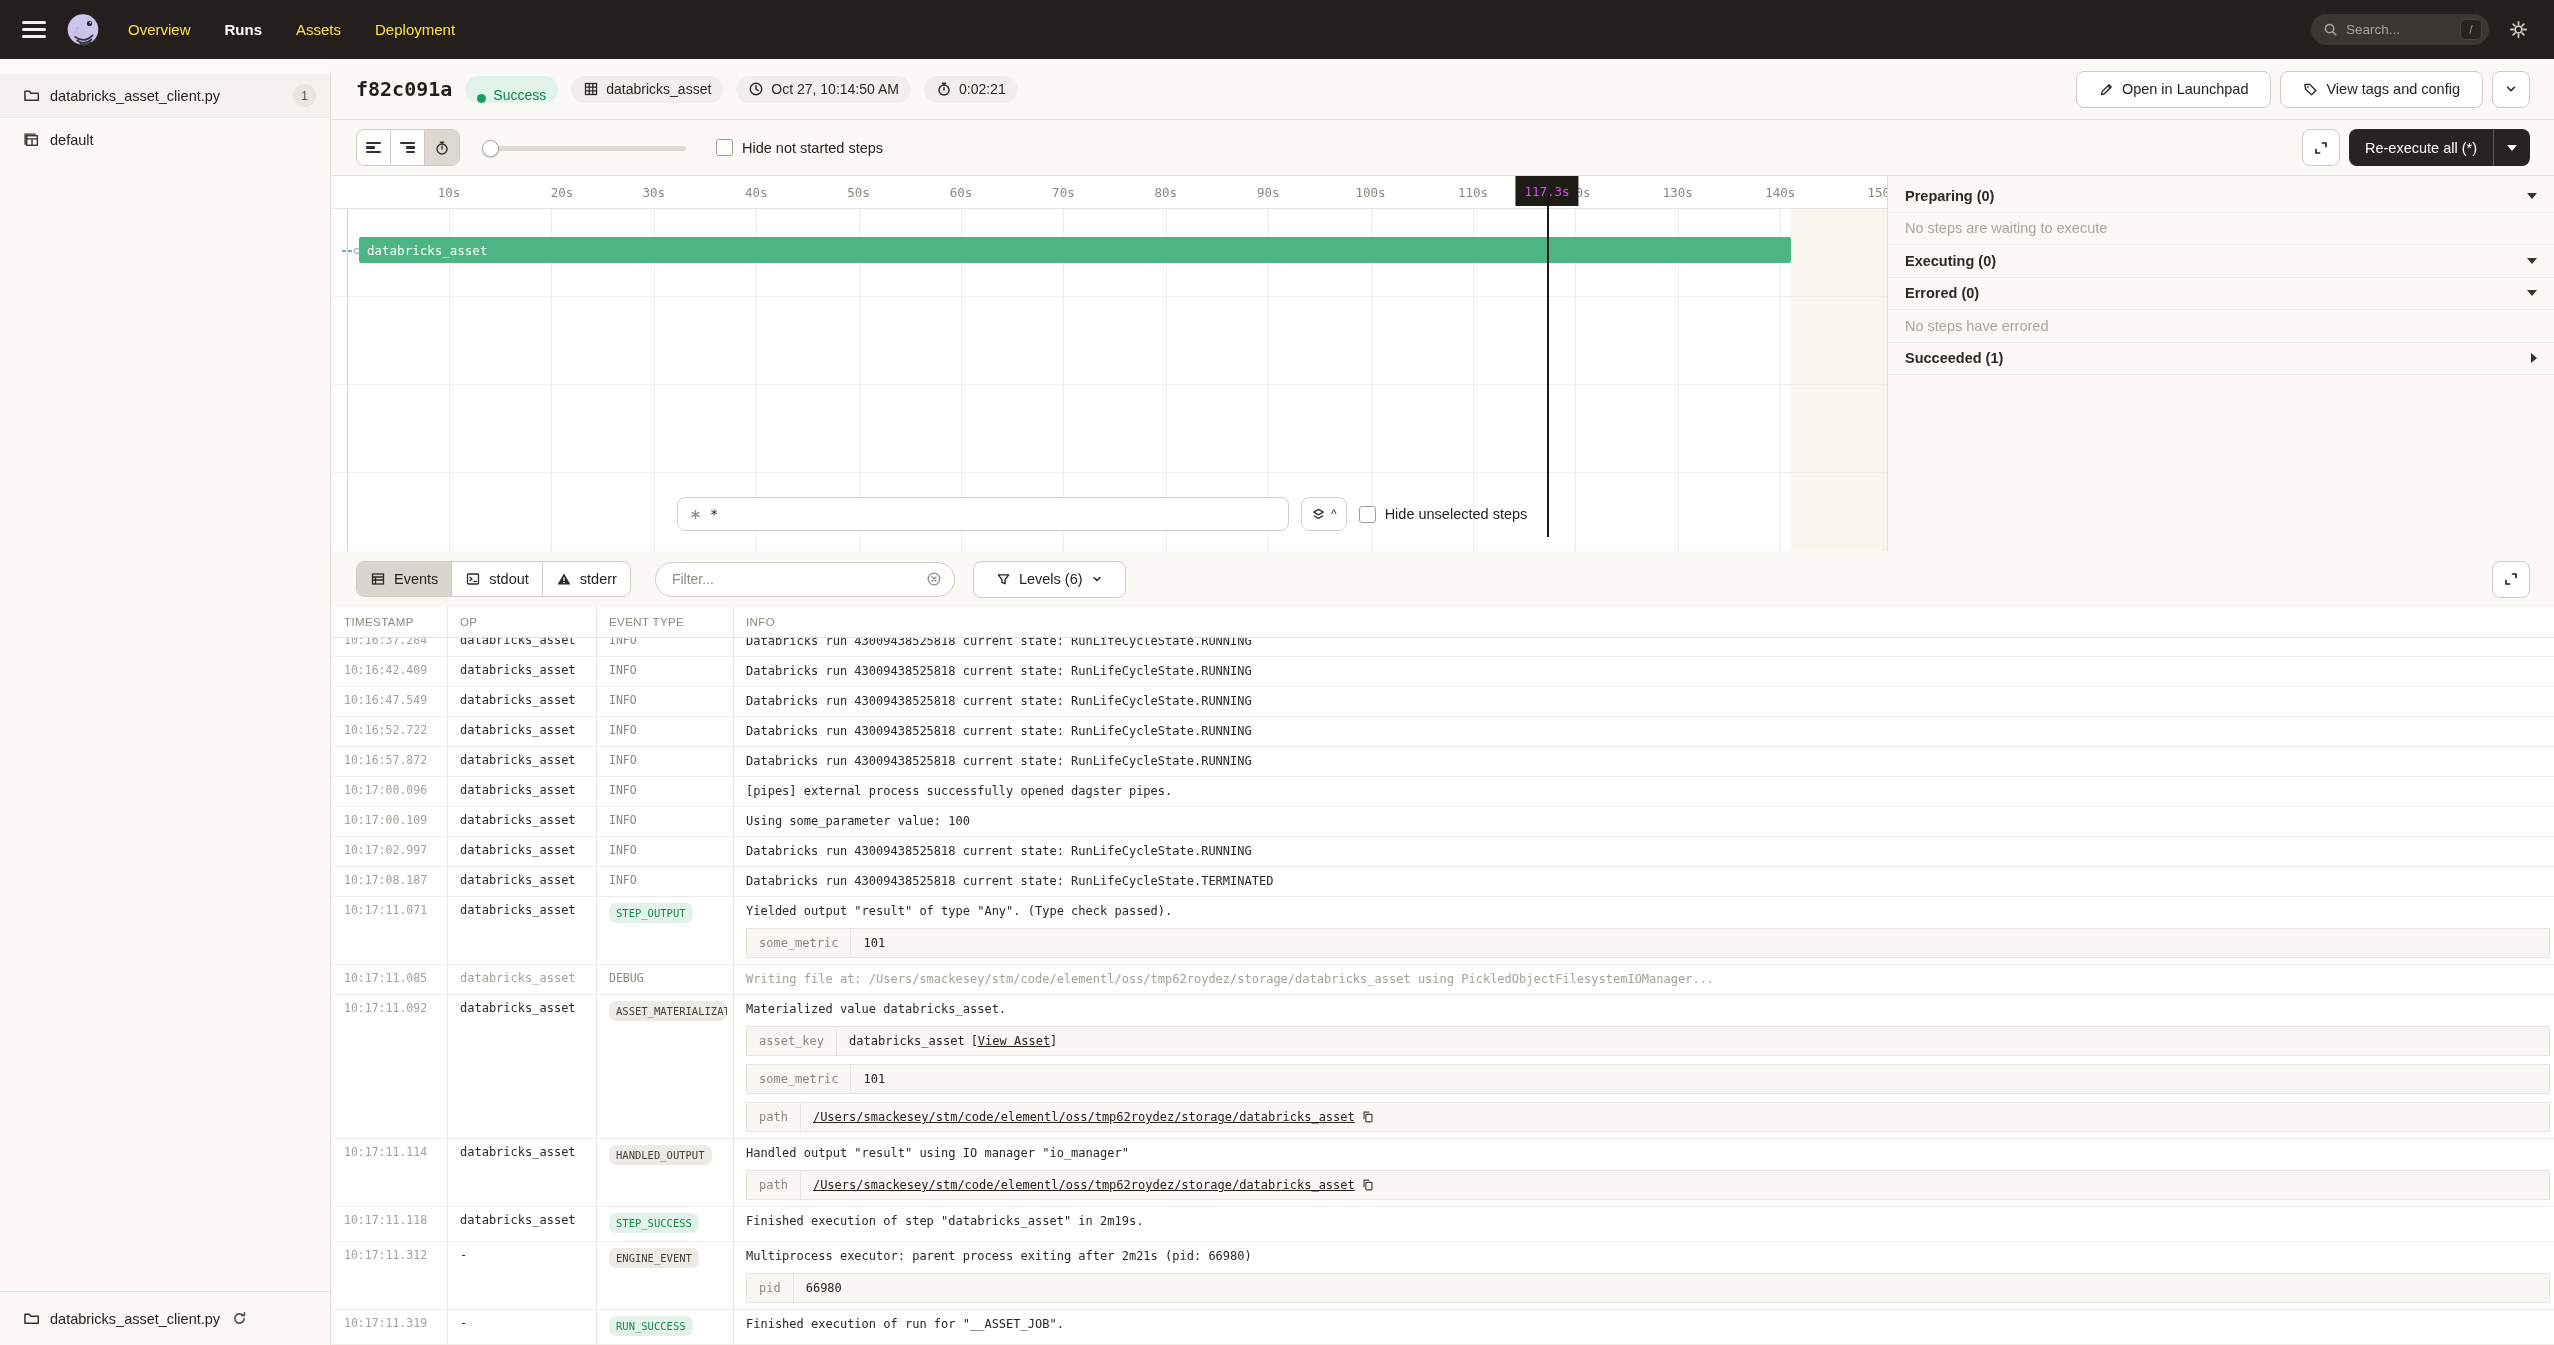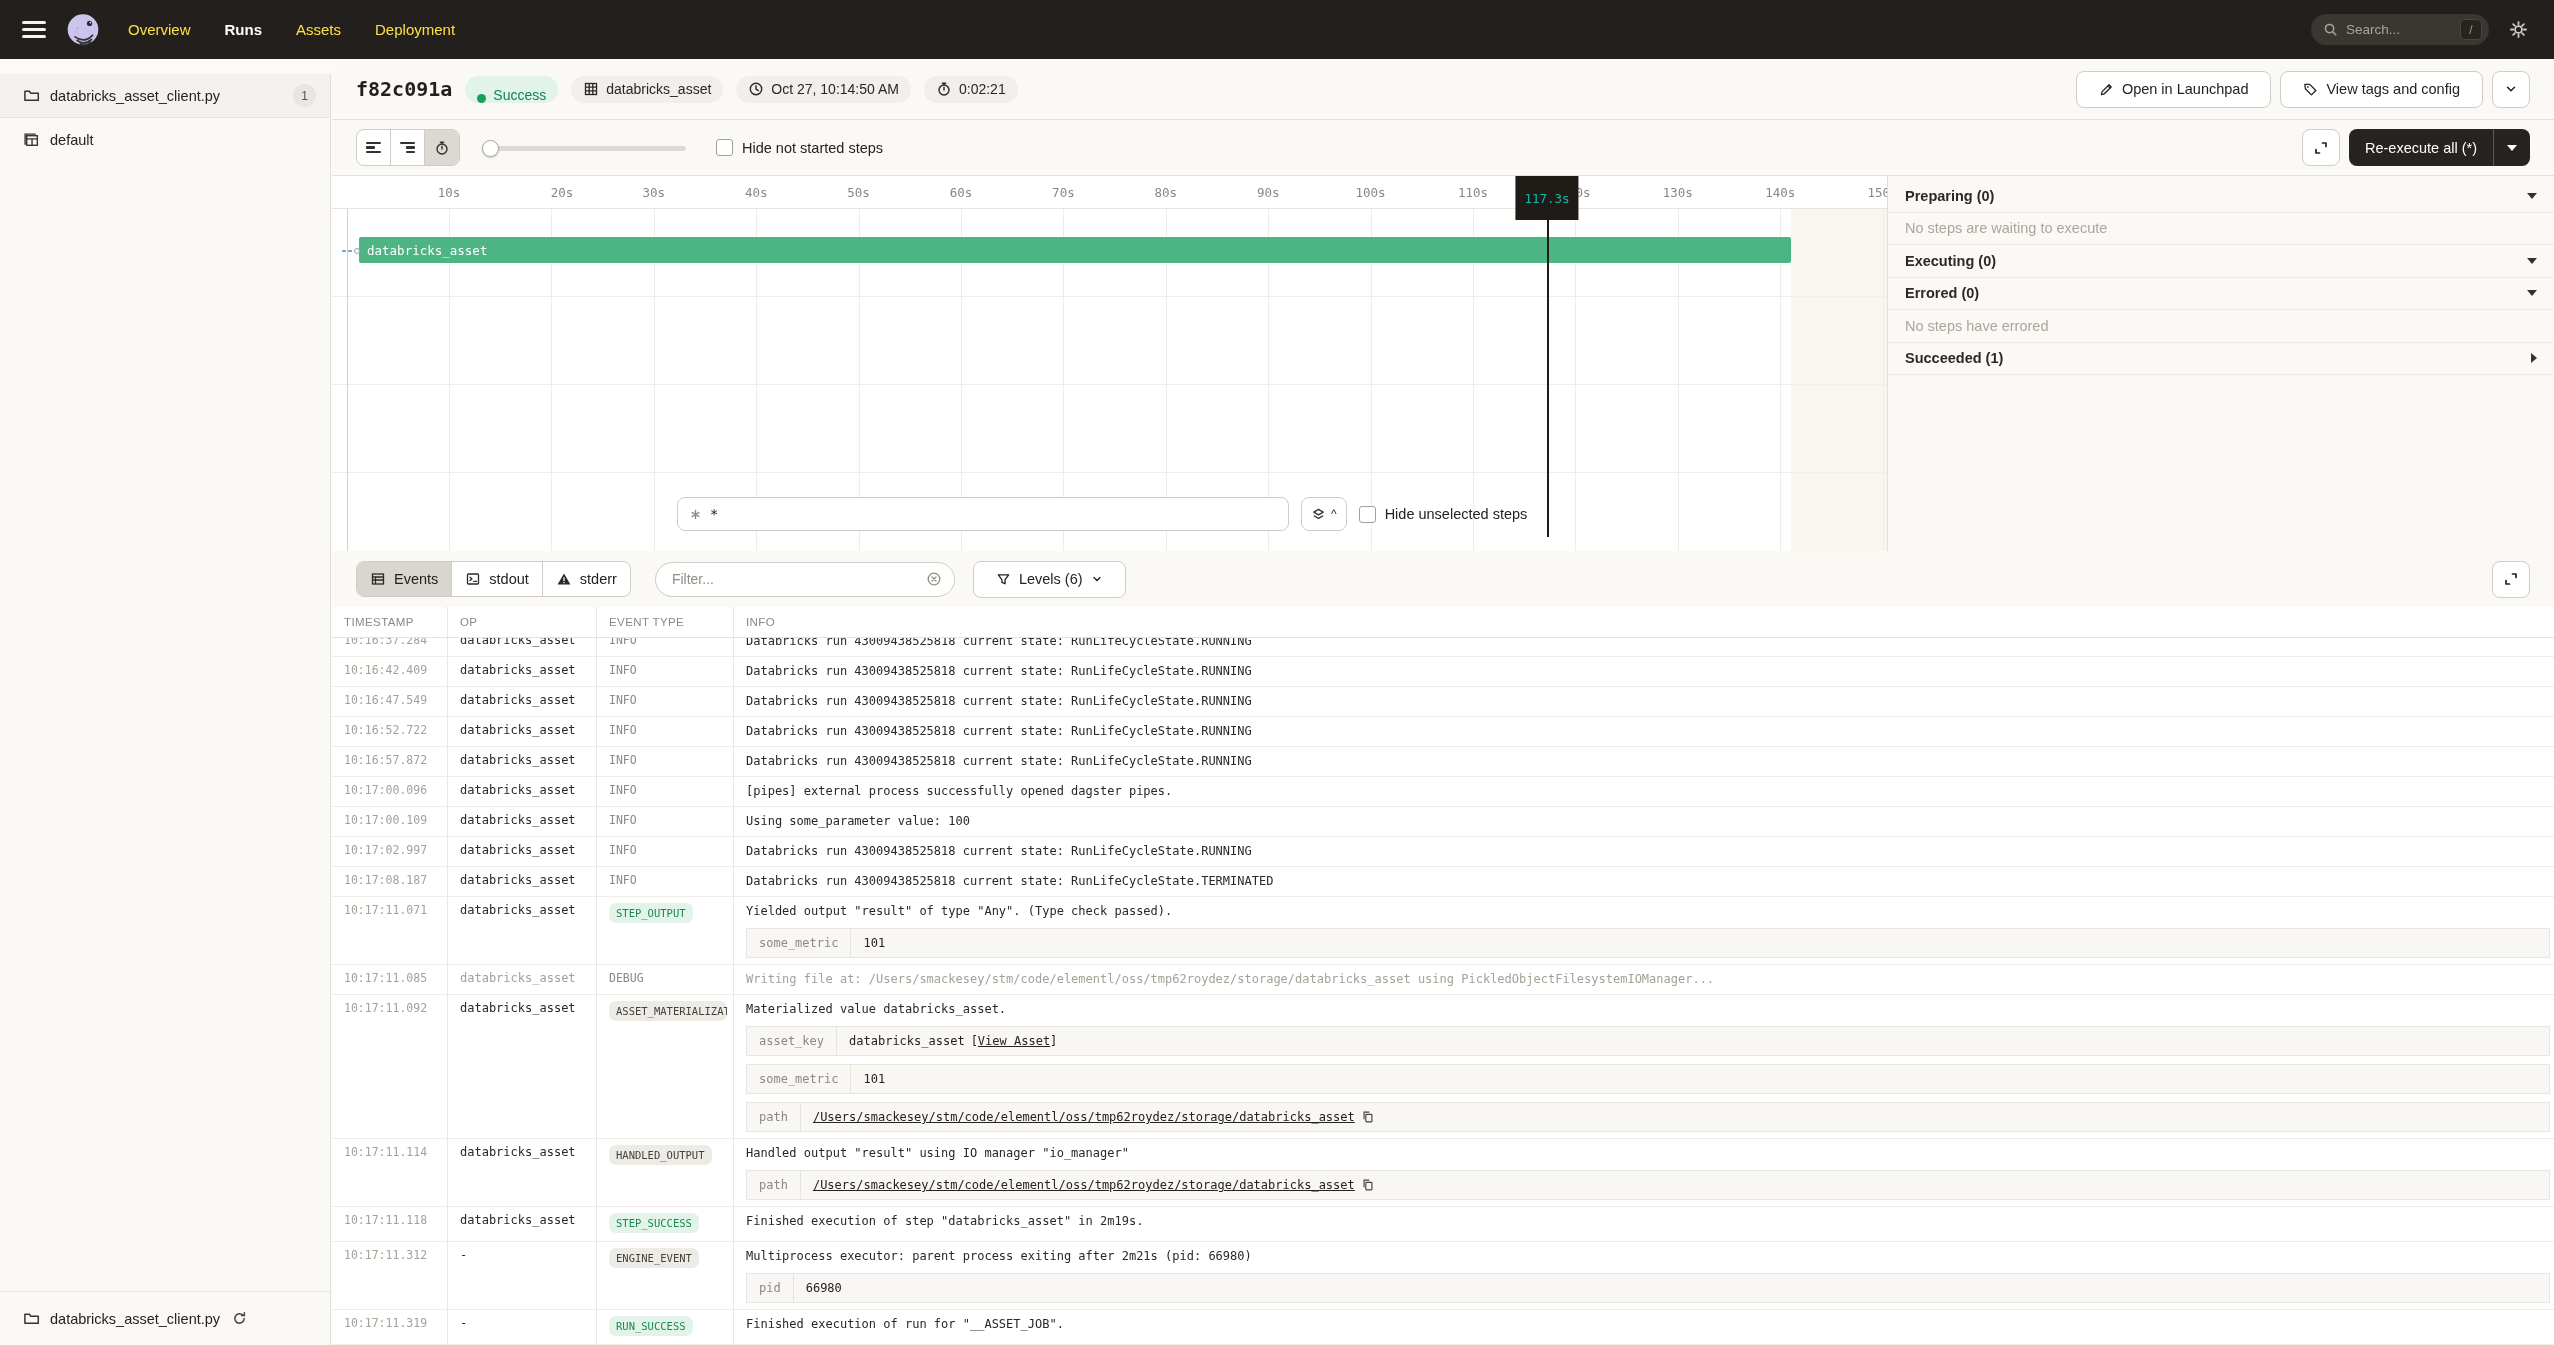--- a/index.html
+++ b/index.html
@@ -62,21 +62,21 @@
   .controls-right { margin-left:auto; display:flex; align-items:center; gap:9px; }
   .dark-btn { display:flex; align-items:center; height:37px; background:#262320; border-radius:8px; color:#fff; font-size:14.5px; cursor:pointer; overflow:hidden; }
   .dark-btn .db-main { padding:0 16px; display:flex; align-items:center; height:100%; }
   .dark-btn .db-caret { width:37px; height:100%; display:flex; align-items:center; justify-content:center; border-left:1px solid rgba(255,255,255,.25); }
   .tri { width:0; height:0; border-left:5px solid transparent; border-right:5px solid transparent; border-top:6px solid #fff; }
 
   
   .gantt { position:absolute; left:0; top:117px; width:1555px; height:375px; background:#fff; overflow:hidden; }
   .axis { position:absolute; left:0; top:0; right:0; height:33px; background:#fff; border-bottom:1px solid #e7e4de; }
   .tick-label { position:absolute; top:0; height:33px; line-height:33px; transform:translateX(-50%); font-family:"DejaVu Sans Mono", monospace; font-size:12.5px; color:#8b877f; }
-  .cursor-badge { position:absolute; top:0; height:44px; transform:translateX(-50%); background:#1f1c18; color:#14b8a6; font-family:"DejaVu Sans Mono", monospace; font-size:12.5px; display:flex; align-items:center; padding:0 9px; z-index:6; }
+  .cursor-badge { position:absolute; top:0; height:30px; transform:translateX(-50%); background:#1f1c18; color:#d946ef; font-family:"DejaVu Sans Mono", monospace; font-size:12.5px; display:flex; align-items:center; padding:0 9px; z-index:6; }
   .chart { position:absolute; left:0; top:33px; right:0; bottom:0; background:#fff; }
   .cream { position:absolute; top:0; bottom:0; background:#f9f6f0; }
   .gridline { position:absolute; top:0; bottom:0; width:1px; background:#efede8; }
   .hline { position:absolute; left:0; right:0; height:1px; background:#f1efe9; }
   .zero-line { position:absolute; top:0; bottom:0; width:1px; background:#c3d5e4; }
   .gantt-bar { position:absolute; height:26px; background:#4db584; border-radius:2px; color:#fff; font-family:"DejaVu Sans Mono", monospace; font-size:12.5px; display:flex; align-items:center; padding-left:8px; cursor:pointer; z-index:3; }
   .bar-marker { position:absolute; display:flex; align-items:center; gap:2px; z-index:4; }
   .bar-marker i { display:block; width:4px; height:1.4px; background:#7ea7c9; }
   .bar-marker .mc { width:6px; height:6px; border:1.4px solid #7ea7c9; border-radius:50%; background:#fff; }
   .cursor-line { position:absolute; top:0; width:1.6px; background:#1f1c18; z-index:5; }

